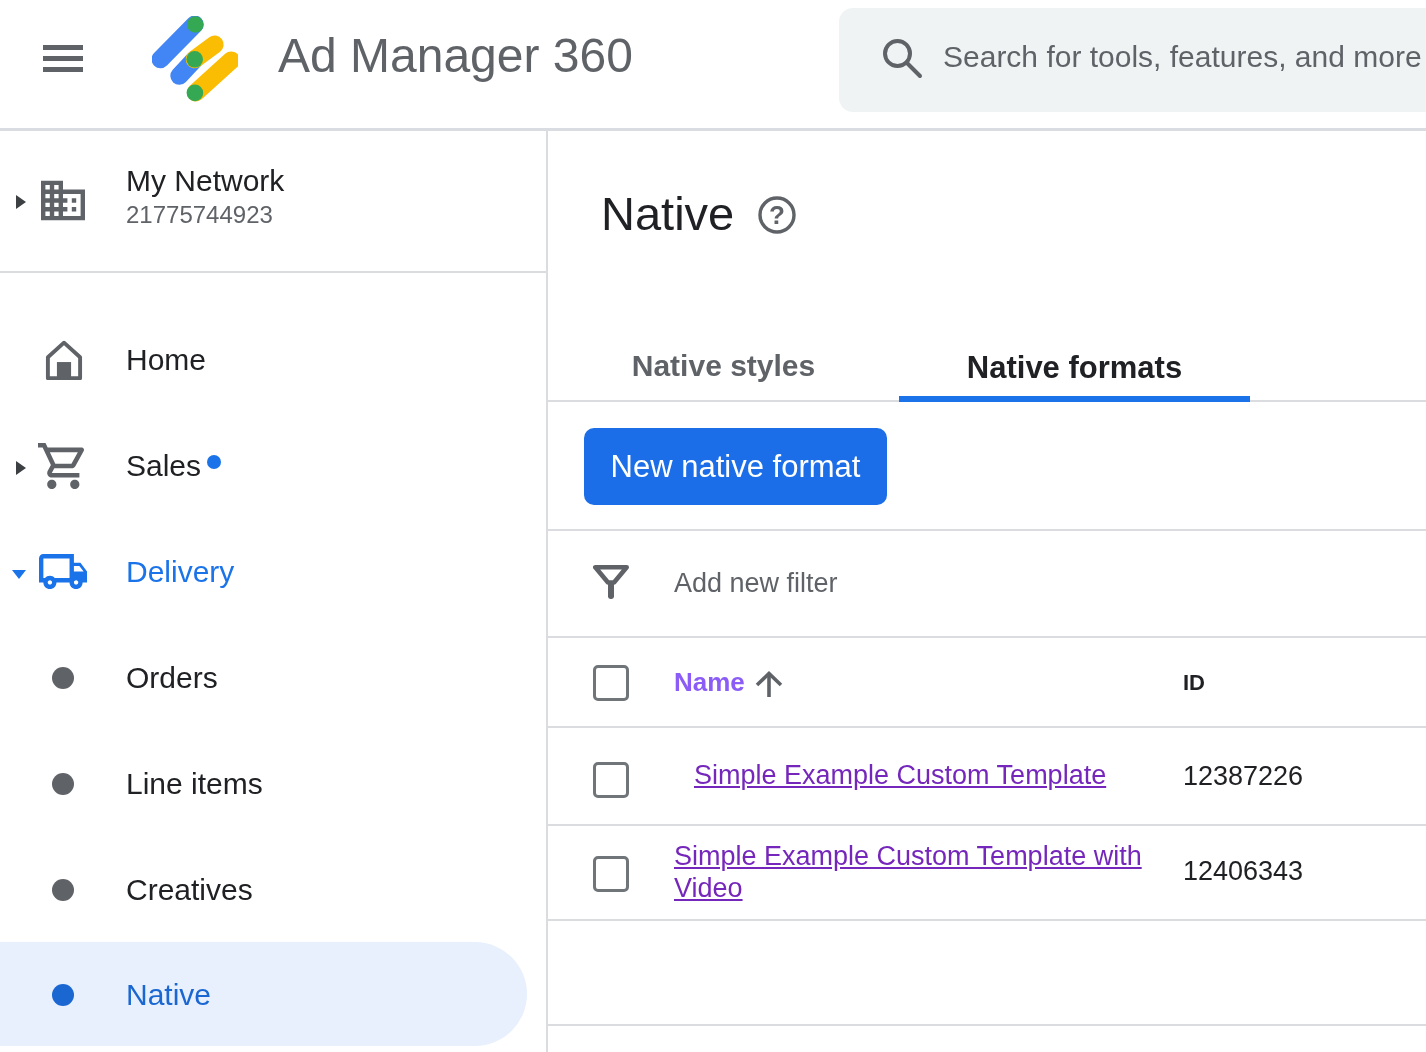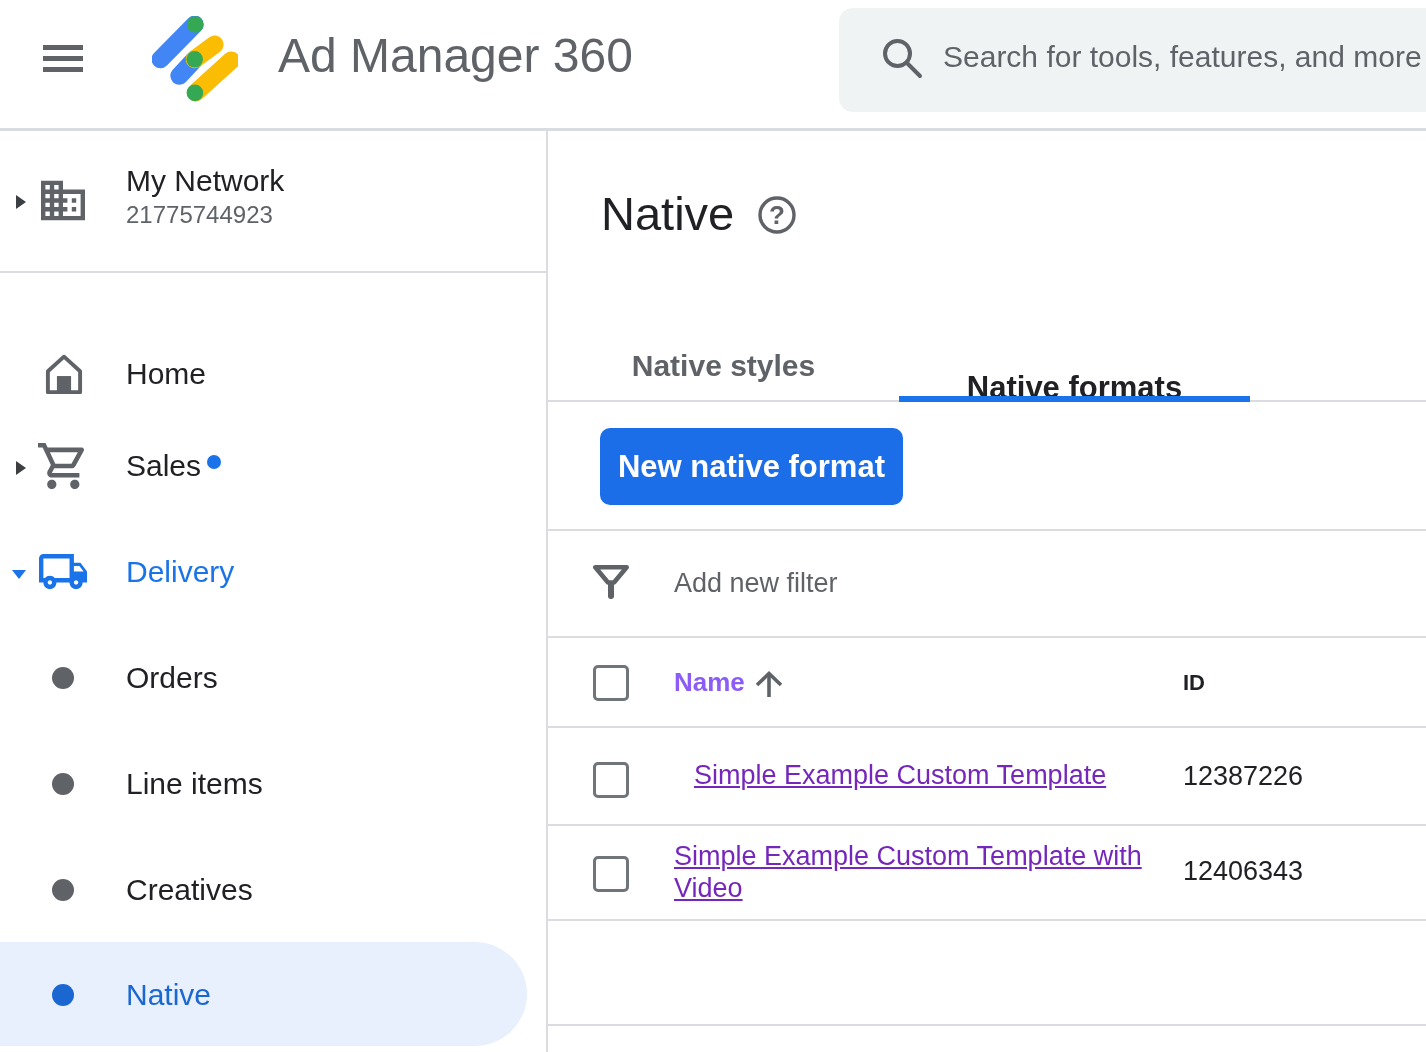--- a/index.html
+++ b/index.html
@@ -35,25 +35,25 @@
     border-top:9px solid #1a73e8; border-left:7px solid transparent; border-right:7px solid transparent; }
   #pill { position:absolute; left:0; top:942px; width:527px; height:104px;
     background:#e8f0fe; border-radius:0 52px 52px 0; }
 
   
   #main { position:absolute; left:548px; top:131px; width:878px; height:921px; background:#fff; }
   #h1 { position:absolute; left:601px; top:187px; font-size:47px; line-height:54px; color:#202124; }
   #help { position:absolute; left:758px; top:196px; }
   .tabtxt { position:absolute; top:351px; width:351px; text-align:center; font-size:30px; font-weight:700; line-height:30px; }
   #tab1 { left:548px; color:#5f6368; }
-  #tab2 { left:899px; top:353px; color:#202124; font-size:31px;margin-top:20px; }
+  #tab2 { left:899px; top:353px; color:#202124; font-size:31px; }
   #tabline { position:absolute; left:548px; top:400px; width:878px; height:2px; background:#dadce0; }
   #tabind { position:absolute; left:899px; top:396px; width:351px; height:6px; background:#1a73e8; }
-  #btn { position:absolute; left:600px; top:428px; width:303px; height:77px; background:#1b6ee8;
-    border-radius:10px; color:#fff; font-size:31px; font-weight:700; text-align:center; line-height:77px; }
+  #btn { position:absolute; left:584px; top:428px; width:303px; height:77px; background:#1b6ee8;
+    border-radius:10px; color:#fff; font-size:31px; font-weight:400; text-align:center; line-height:77px; }
 
   
   .hline { position:absolute; left:548px; width:878px; height:2px; background:#dadce0; }
   #filtico { position:absolute; left:593px; top:565px; }
   #filttxt { position:absolute; left:674px; top:567px; font-size:27px; line-height:33px; color:#5f6368; }
   .cb { position:absolute; left:593px; width:36px; height:36px; border:3px solid #70757a; border-radius:5px; }
   #colname { position:absolute; left:674px; top:666px; font-size:26px; line-height:33px; font-weight:700; color:#8b5cf6; }
   #sortarrow { position:absolute; left:754px; top:671px; }
   #colid { position:absolute; left:1183px; top:666px; font-size:22px; line-height:33px; font-weight:700; color:#202124; }
   .link { font-size:27px; color:#7627bb; text-decoration:underline; }
@@ -88,21 +88,21 @@
 
 <div id="sidebar">
   <div class="tri-r" style="top:195px"></div>
   <svg class="navicon" style="left:41px;top:180px" width="44" height="41" viewBox="2 3 20 18" fill="#5f6368">
     <path d="M12 7V3H2v18h20V7H12zM6 19H4v-2h2v2zm0-4H4v-2h2v2zm0-4H4V9h2v2zm0-4H4V5h2v2zm4 12H8v-2h2v2zm0-4H8v-2h2v2zm0-4H8V9h2v2zm0-4H8V5h2v2zm10 12h-8v-2h2v-2h-2v-2h2v-2h-2V9h8v10zm-2-8h-2v2h2v-2zm0 4h-2v2h2v-2z"></path>
   </svg>
   <div style="position:absolute;left:126px;top:163px;font-size:30px;line-height:36px;color:#202124">My Network</div>
   <div style="position:absolute;left:126px;top:200px;font-size:24px;line-height:30px;color:#5f6368">21775744923</div>
   <div id="netsep"></div>
 
-  <div class="navrow" style="top:321px">
+  <div class="navrow" style="top:307px">
     <svg class="navicon" style="top:33px" width="38" height="40" viewBox="0 0 37 39">
       <path d="M18.5,2.6 L34.2,16.8 V37.2 H2.8 V16.8 Z" fill="none" stroke="#5f6368" stroke-width="3.8" stroke-linejoin="round"></path>
       <rect x="11.6" y="21.5" width="13.8" height="15.7" fill="#5f6368"></rect>
     </svg>
     <div class="navlabel">Home</div>
   </div>
 
   <div class="navrow" style="top:413px">
     <div class="tri-r" style="top:48px"></div>
     <svg class="navicon" style="left:38px;top:30px" width="46" height="46" viewBox="1 2 20 20" fill="#5f6368">

